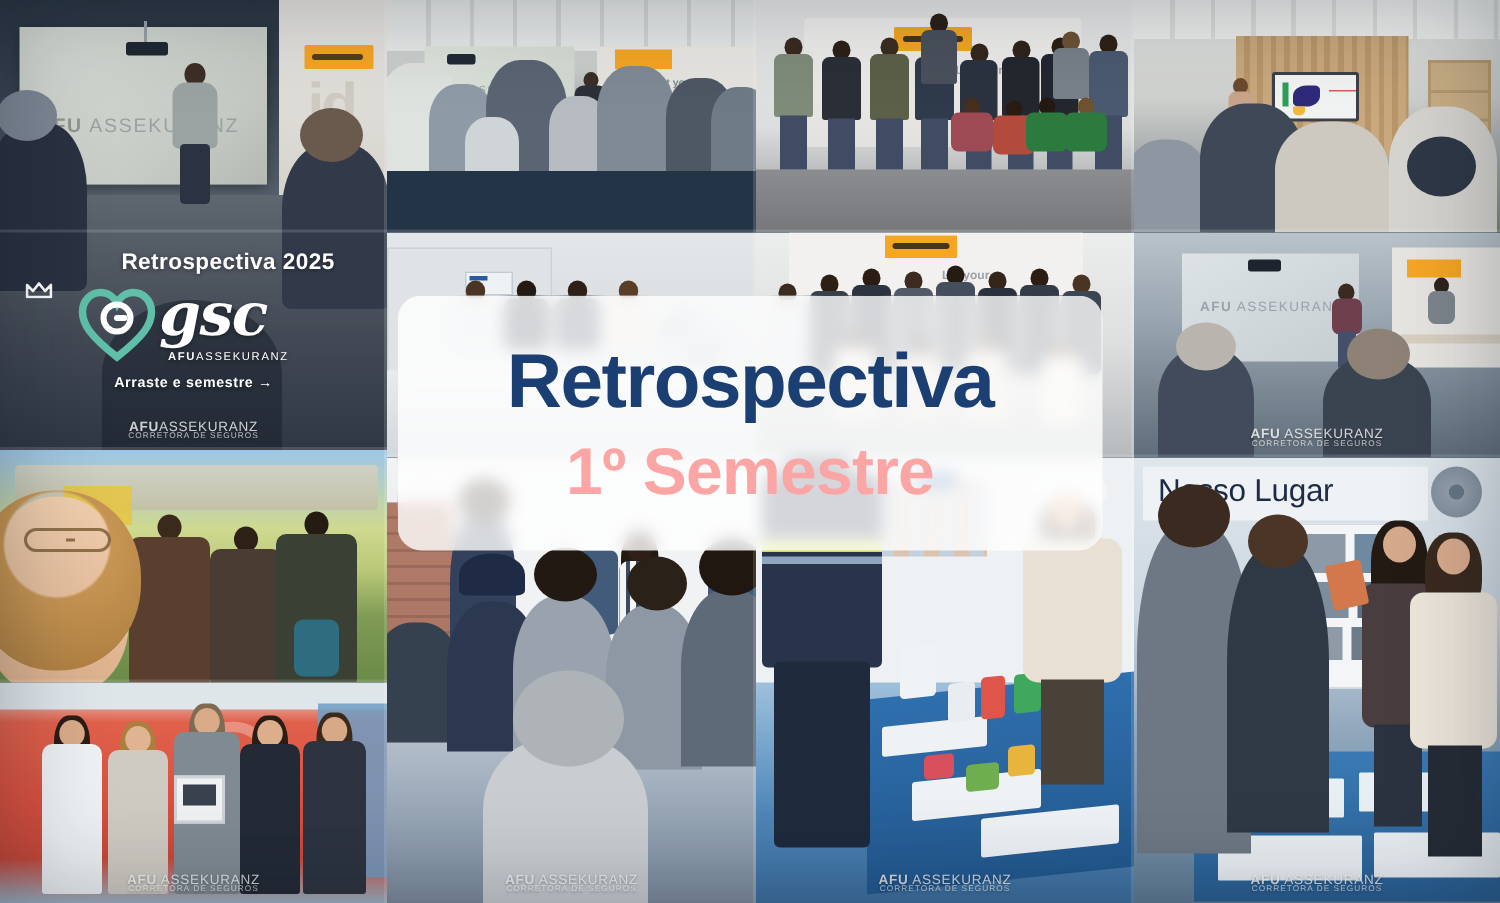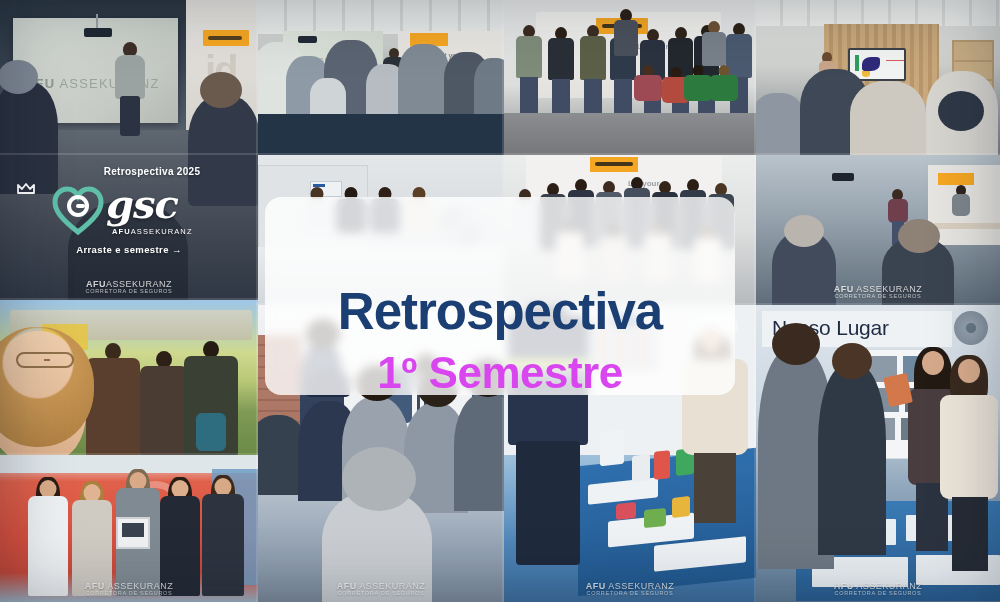--- a/index.html
+++ b/index.html
@@ -45,21 +45,21 @@
   #t1 .person .lg { position:absolute; left:8px; top:54px; width:20px; height:40px; background:#2b3242; border-radius:3px; }
   #t1 .aud { position:absolute; border-radius:40% 40% 6px 6px; }
   #t1 .a1 { left:-8px; top:82px; width:66px; height:112px; background:#2a3140; }
   #t1 .a1:before { content:""; position:absolute; left:6px; top:-22px; width:40px; height:34px; background:#7e8794; border-radius:50%; }
   #t1 .a2 { left:188px; top:96px; width:72px; height:110px; background:#323a4a; }
   #t1 .a2:before { content:""; position:absolute; left:12px; top:-24px; width:42px; height:36px; background:#6a5a4d; border-radius:50%; }
   #t1 .a3 { left:68px; top:200px; width:120px; height:100px; background:rgba(25,32,44,.55); border-radius:50% 50% 0 0; }
 
   #t1 .lock { position:absolute; left:0; right:0; top:166px; text-align:center; color:#fff;
       text-shadow:0 1px 3px rgba(0,0,0,.45); }
-  #t1 .lock .r1 { font-size:10px; font-weight:700; letter-spacing:.3px;margin-left:46px; }
+  #t1 .lock .r1 { font-size:15px; font-weight:700; letter-spacing:.3px;margin-left:46px; }
   #t1 .lock .r2 { font-size:8.5px; font-weight:400; margin-top:1px; letter-spacing:.2px; }
   #t1 .gscrow { position:relative; height:58px; margin-top:5px; }
   #t1 .heartwrap { position:absolute; left:52px; top:2px; width:52px; height:52px; }
   #t1 .crown { position:absolute; left:17px; top:-2px; width:18px; height:11px; }
   #t1 .gsctxt { position:absolute; left:106px; top:2px; font-size:40px; line-height:40px;
       font-family:"DejaVu Serif", serif; font-style:italic; font-weight:700; color:#fff; letter-spacing:-1px; }
   #t1 .gscsub { position:absolute; left:112px; top:45px; font-size:7.5px; font-weight:700;
       letter-spacing:1.1px; color:#fff; }
   #t1 .gscsub em { font-style:normal; font-weight:400; }
   #t1 .cta { font-size:9.5px; font-weight:600; letter-spacing:.4px; margin-top:4px; }
@@ -262,23 +262,23 @@
   #t12 .w2f .lg { position:absolute; left:14px; top:138px; width:36px; height:74px; background:#262c36; }
   #t12 .btable12 { position:absolute; left:40px; top:196px; right:0; height:100px; background:linear-gradient(#3a7ab4,#2a5f93); }
   #t12 .doc { position:absolute; background:#e9eef2; border-radius:1px; }
   #t12 .fan { position:absolute; right:12px; top:6px; width:34px; height:34px; border-radius:50%;
       background:radial-gradient(circle,#5a6b7a 20%,#8c99a6 22%,#6f7d8b 100%); opacity:.9; }
 
   
   .seam { position:absolute; background:rgba(255,255,255,.14); pointer-events:none; }
 
   
-  #overlay { position:absolute; left:265px; top:197px; width:470px; height:198px;
+  #overlay { position:absolute; left:265px; top:197px; width:470px; height:170px;
       background:rgba(255,255,255,.80); border-radius:16px; backdrop-filter:blur(5px);
-      display:flex; flex-direction:column; align-items:center; justify-content:flex-end; }
+      display:flex; flex-direction:column; align-items:center; justify-content:center; }
   #overlay .l1 { font-size:51px; font-weight:700; letter-spacing:-1px; line-height:1; }
   #overlay .l2 { font-size:44px; font-weight:700; letter-spacing:-.5px; line-height:1; margin-top:14px; }
 
   
   #vig { position:absolute; inset:0; pointer-events:none;
       box-shadow:inset 0 0 70px rgba(10,18,30,.32); }
 </style>
 </head>
 <body>
 
@@ -529,20 +529,23 @@
     <div class="q" style="left:190px;top:72px;width:28px;height:58px">
         <div class="h" style="background:#6a4d2c"></div>
         <div class="t" style="height:44px;background:#ece8e0"></div>
       </div>
   </div>
 
   <div class="tile" id="t7">
     <div class="bg"></div>
     <div class="wall7"></div>
     <div class="or7"></div>
+    <div class="scr7">
+      <span><b>AFU</b><i style="font-style:normal"> ASSEKURAN</i></span>
+    </div>
     <div class="proj7"></div>
     <div class="lady7">
         <div class="hd"></div>
         <div class="bd"></div>
         <div class="lg"></div>
       </div>
     <div class="desk7"></div>
     <div class="man7">
         <div class="hd"></div>
         <div class="bd"></div>
@@ -724,17 +727,17 @@
   <div class="seam" style="left:256px;top:0;width:2px;height:602px"></div>
   <div class="seam" style="left:502px;top:0;width:2px;height:602px"></div>
   <div class="seam" style="left:754px;top:0;width:2px;height:602px"></div>
   <div class="seam" style="left:0;top:153px;width:1000px;height:2px"></div>
   <div class="seam" style="left:256px;top:303px;width:744px;height:2px"></div>
   <div class="seam" style="left:0;top:298px;width:258px;height:2px"></div>
   <div class="seam" style="left:0;top:453px;width:258px;height:2px"></div>
 
   <div id="overlay">
     <div class="l1" style="color:#1b3f72">Retrospectiva</div>
-    <div class="l2" style="color:#d946ef">1º Semestre</div>
+    <div class="l2" style="color:#fca5a5">1º Semestre</div>
   </div>
 
   <div id="vig"></div>
 </div>
 
 </body></html>

